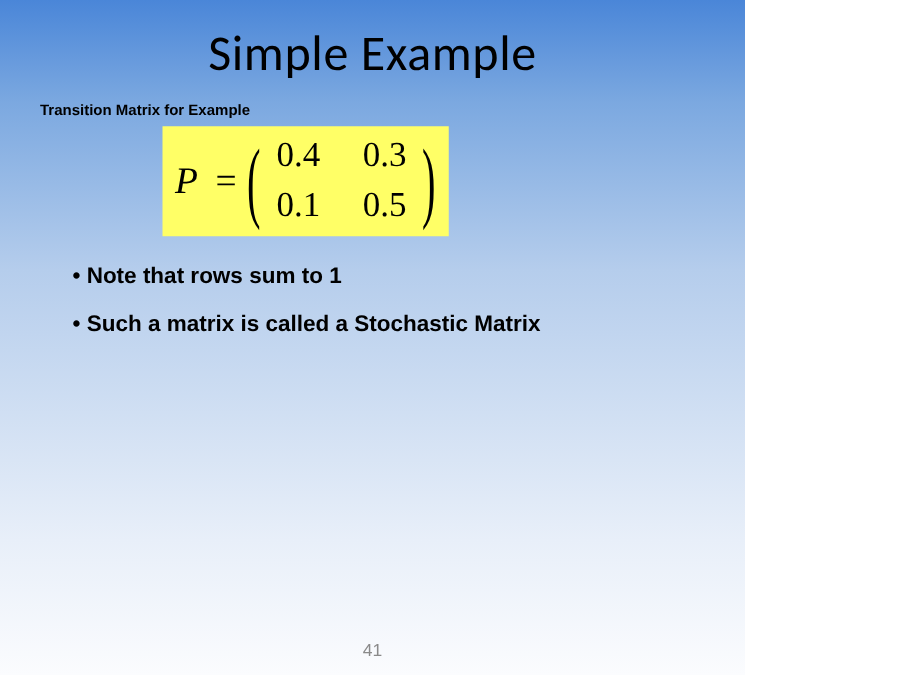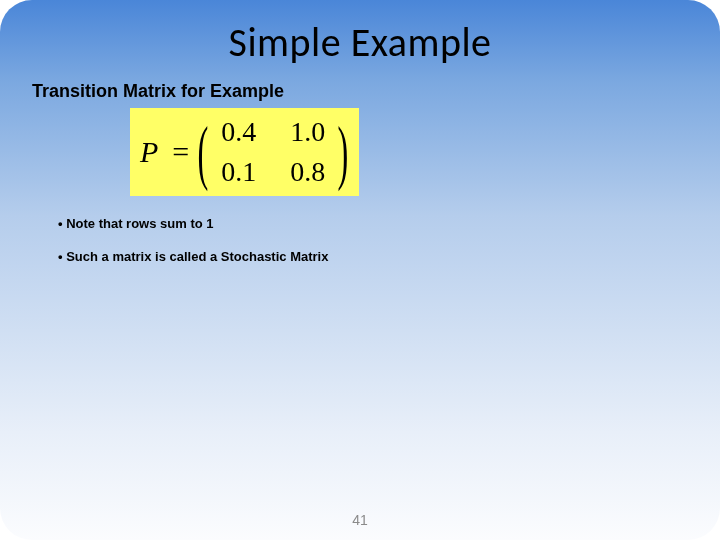--- a/index.html
+++ b/index.html
@@ -1,36 +1,35 @@
 <!DOCTYPE html>
 <html><head>
 <meta charset="utf-8">
 <style>
   * { margin: 0; padding: 0; box-sizing: border-box; }
   html, body { width: 720px; height: 540px; overflow: hidden; }
   .slide {
-    width: 720px;
+    width: 596px;
     height: 540px;
     background: linear-gradient(to bottom, #4a86d8 0%, #7ba8e0 15%, #b5cdec 40%, #e8eff9 80%, #fbfcfe 100%);
     position: relative;
     font-family: Arial, Helvetica, sans-serif;
-    border-radius: 32px;
   }
   .title {
     font-family: Calibri, Arial, sans-serif;
     font-size: 40px;
     font-weight: 400;
     color: #000;
     text-align: center;
     padding-top: 18px;
     letter-spacing: 0.5px;
   }
   .subtitle {
     font-family: Arial, sans-serif;
-    font-size: 18px;
+    font-size: 12px;
     font-weight: bold;
     color: #000;
     margin: 14px 0 6px 32px;
   }
   .matrix-wrap {
     margin-left: 130px;
     margin-top: 4px;
   }
   .matrix-box {
     display: inline-flex;
@@ -63,21 +62,21 @@
     font-size: 28px;
     padding: 2px 6px;
     text-align: right;
   }
   .bullets {
     margin: 20px 0 0 58px;
     max-width: 610px;
   }
   .bullet {
     font-family: Arial, sans-serif;
-    font-size: 13px;
+    font-size: 18px;
     font-weight: bold;
     color: #000;
     margin-bottom: 16px;
     line-height: 1.28;
   }
   .page-num {
     position: absolute;
     bottom: 12px;
     left: 0;
     width: 100%;
@@ -96,23 +95,23 @@
 
   <div class="subtitle">Transition Matrix for Example</div>
 
   <div class="matrix-wrap">
     <div class="matrix-box">
       <span class="matrix-lhs">P</span>
       <span class="matrix-eq">=</span>
       <span class="paren">(</span>
       <span class="matrix-grid">
         <span>0.4</span>
-        <span>1.0</span>
+        <span>0.3</span>
         <span>0.1</span>
-        <span>0.8</span>
+        <span>0.5</span>
       </span>
       <span class="paren">)</span>
     </div>
   </div>
 
   <div class="bullets">
     <div class="bullet">• Note that rows sum to 1</div>
     <div class="bullet">• Such a matrix is called a Stochastic Matrix</div>
   </div>
 

